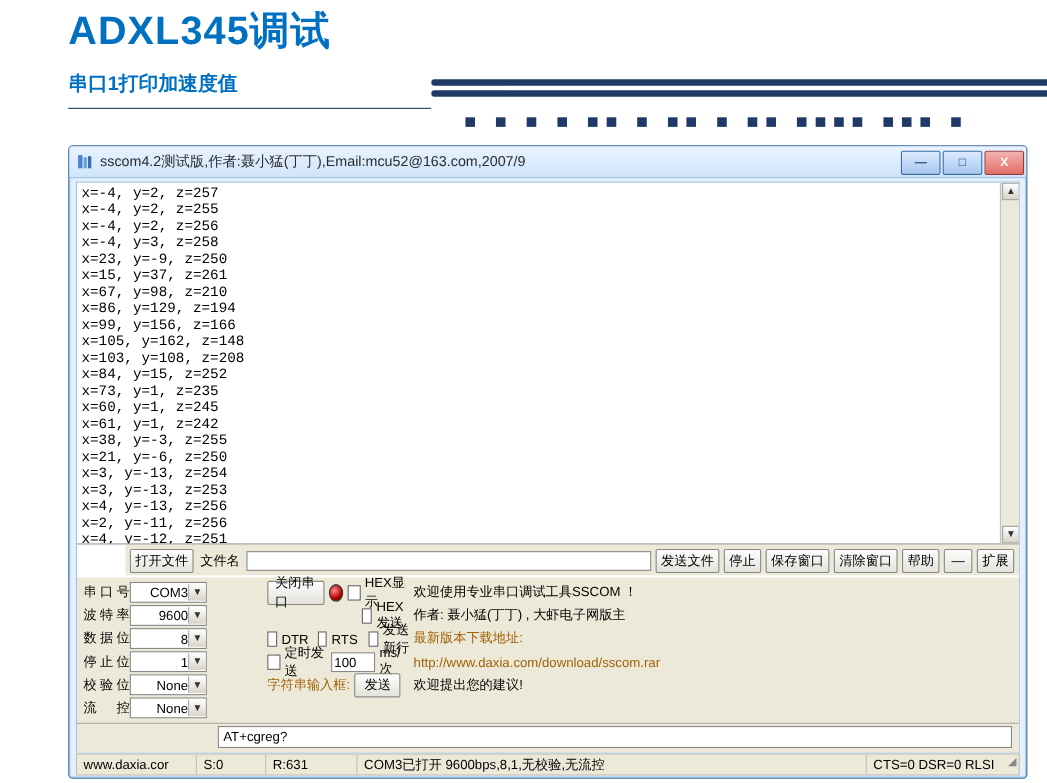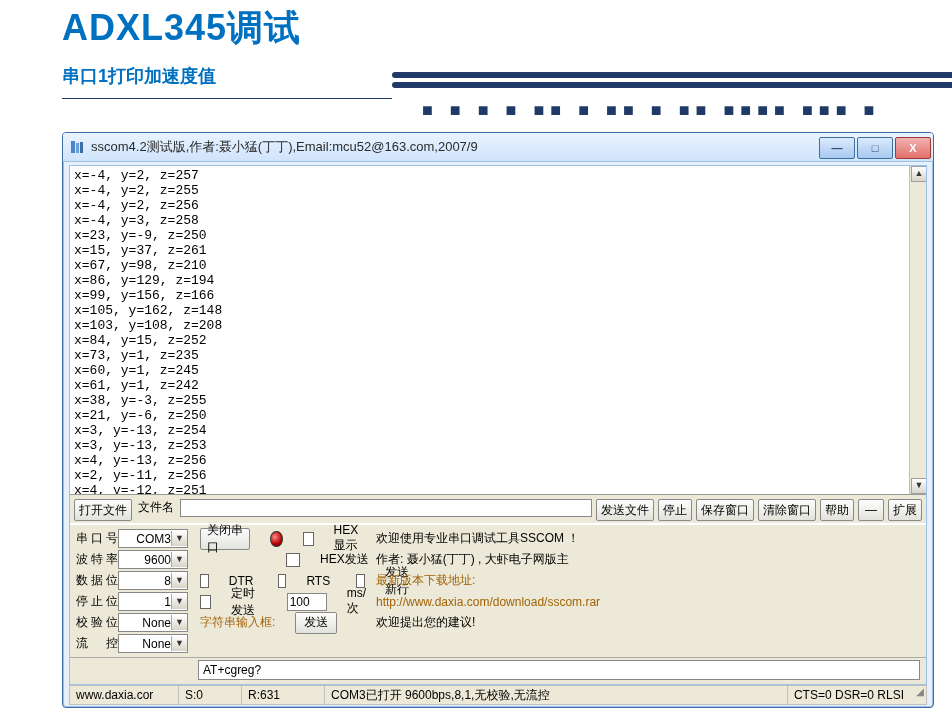--- a/index.html
+++ b/index.html
@@ -173,27 +173,28 @@
     font-size: 9px;
     text-align: center;
     line-height: 12px;
     color: #333;
   }
   .vscroll .arrow.up { top: 0; }
   .vscroll .arrow.down { bottom: 0; }
 
   .toolbar-row {
     display: flex;
-    align-items: flex-start;
+    align-items: center;
     padding: 4px 4px 2px 4px;
     gap: 4px;
     font-family: "SimSun","NSimSun",sans-serif;
     font-size: 12px;
     border-bottom: 2px solid #fff;
     background: #ece9d8;
+    margin-left: 44px;
   }
   .btn {
     border: 1px solid #888;
     background: linear-gradient(#fdfdfd,#e3e3dc);
     padding: 1px 4px;
     height: 18px;
     font-size: 12px;
     font-family: "SimSun","NSimSun",sans-serif;
     display: inline-flex;
     align-items: center;
@@ -249,22 +250,23 @@
   }
   .settings-mid {
     display: flex;
     flex-direction: column;
     row-gap: 2px;
     align-items: flex-start;
   }
   .mid-row {
     display: flex;
     align-items: center;
-    gap: 20px;
+    gap: 4px;
     height: 19px;
+    margin-left: 43px;
   }
   .chk {
     width: 12px; height: 12px;
     border: 1px solid #666;
     background: #fff;
     display: inline-block;
   }
   .rec-dot {
     width: 14px; height: 14px;
     border-radius: 50%;

